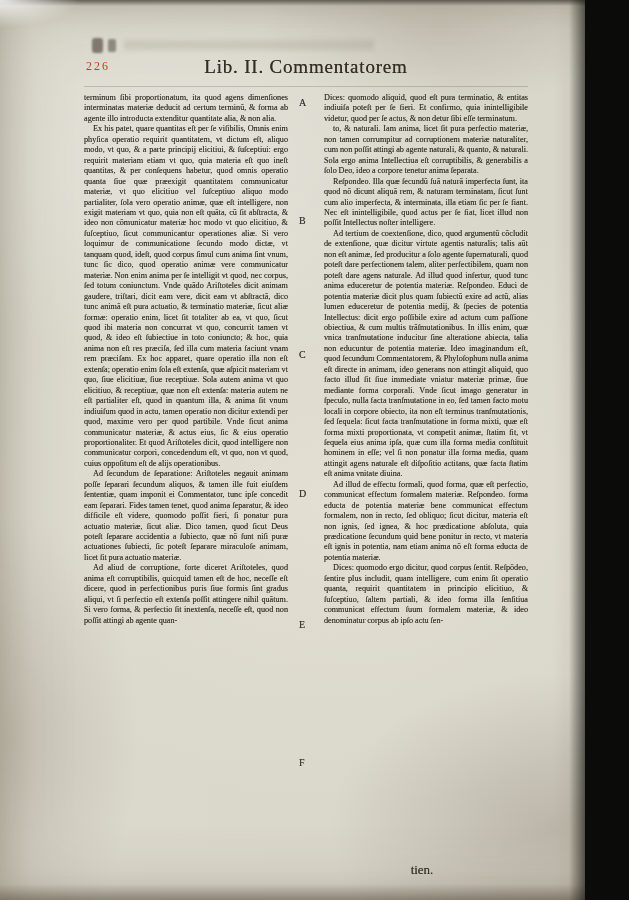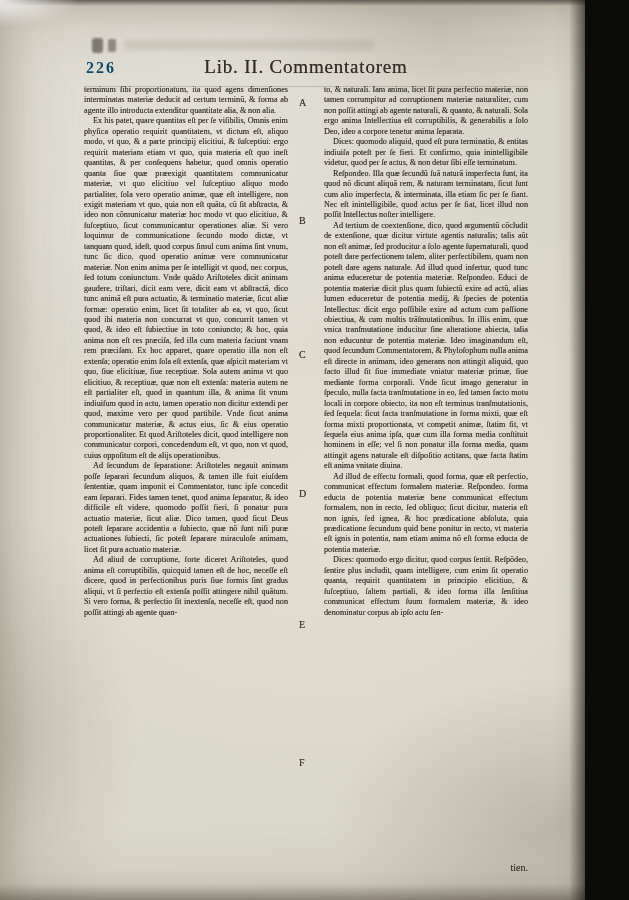--- a/index.html
+++ b/index.html
@@ -19,38 +19,38 @@
       linear-gradient(90deg, #cfccbe 0, #dbd8cc 5%, #d9d6ca 88%, #c3bfb0 97%, #b3ae9e 100%);
     box-shadow: inset 0 0 70px rgba(95,85,62,0.30), inset -18px 0 28px rgba(72,62,45,0.22);
   }
 
   .ornament { position:absolute; top:34px; left:84px; width:330px; height:24px; pointer-events:none; }
   .orn-a { position:absolute; top:4px; left:8px; width:11px; height:15px; background:rgba(52,44,33,0.55); border-radius:3px; filter:blur(1px); }
   .orn-b { position:absolute; top:5px; left:24px; width:8px; height:13px; background:rgba(52,44,33,0.45); border-radius:2px; filter:blur(1px); }
   .orn-band { position:absolute; top:6px; left:40px; width:250px; height:10px; background:rgba(115,105,85,0.14); filter:blur(2px); }
 
   .header { position:absolute; top:56px; left:84px; width:444px; height:26px; text-align:center; color:#332d24; }
-  .pagenum { position:absolute; left:2px; top:3px; font-size:16px; letter-spacing:2px; color:#0c4a6e;font-weight:bold; }
+  .pagenum { position:absolute; left:2px; top:3px; font-size:12px; letter-spacing:2px; color:#c2410c; }
   .title { font-size:19px; letter-spacing:0.8px; text-shadow:0 0 0.6px rgba(51,45,36,0.8); }
 
   .header-rule { position:absolute; top:86px; left:84px; width:444px; height:1px; background:rgba(70,60,46,0.22); }
 
-  .textblock { position:absolute; top:85px; left:84px; width:444px; height:792px; display:flex; gap:36px;justify-content:center; }
+  .textblock { position:absolute; top:93px; left:84px; width:444px; height:792px; display:flex; gap:36px;justify-content:center; }
   .col { width:212px; }
   .para {
     font-size:8.2px; line-height:10.45px; text-align:justify;
     color:#39332b; text-indent:9px;
     text-shadow:0 0 0.5px rgba(57,51,43,0.65);
     word-spacing:-0.2px;
   }
   .col .para:first-child { text-indent:0; }
 
   .glet { position:absolute; left:299px; font-size:10px; color:#3a342c; text-shadow:0 0 0.5px rgba(58,52,44,0.7); }
 
-  .catchword { position:absolute; top:862px; left:316px; width:212px; text-align:right; font-size:10px; color:#39332b; text-shadow:0 0 0.5px rgba(57,51,43,0.65); }
+  .catchword { position:absolute; top:862px; left:316px; width:212px; text-align:center; font-size:13px; color:#39332b; text-shadow:0 0 0.5px rgba(57,51,43,0.65); }
 
   .top-edge { position:absolute; top:0; left:0; width:629px; height:6px; background:linear-gradient(180deg, rgba(28,24,19,0.55), transparent); }
   .corner-light { position:absolute; top:0; left:0; width:80px; height:28px; background:radial-gradient(ellipse at top left, rgba(255,255,255,0.85), transparent 70%); }
   .bottom-edge { position:absolute; bottom:0; left:0; width:629px; height:16px; background:linear-gradient(0deg, rgba(62,53,40,0.38), transparent); }
 
   .edge-strip { position:absolute; top:0; right:0; width:44px; height:900px; background:#0b0b0a; }
   .edge-strip::before { content:""; position:absolute; left:-16px; top:0; width:16px; height:100%; background:linear-gradient(90deg, transparent, rgba(18,16,13,0.6)); }
 </style>
 </head>
 <body>
@@ -71,22 +71,22 @@
   <div class="header-rule"></div>
 
   <div class="textblock">
     <div class="col">
         <p class="para">terminum ſibi proportionatum, ita quod agens dimenſiones interminatas materiæ deducit ad certum terminū, &amp; forma ab agente illo introducta extenditur quantitate alia, &amp; non alia.</p>
         <p class="para">Ex his patet, quare quantitas eſt per ſe viſibilis, Omnis enim phyſica operatio requirit quantitatem, vt dictum eſt, aliquo modo, vt quo, &amp; a parte principij elicitiui, &amp; ſuſceptiui: ergo requirit materiam etiam vt quo, quia materia eſt quo ineſt quantitas, &amp; per conſequens habetur, quod omnis operatio quanta ſiue quæ præexigit quantitatem communicatur materiæ, vt quo elicitiuo vel ſuſceptiuo aliquo modo partialiter, ſola vero operatio animæ, quæ eſt intelligere, non exigit materiam vt quo, quia non eſt quāta, cū ſit abſtracta, &amp; ideo non cōmunicatur materiæ hoc modo vt quo elicitiuo, &amp; ſuſceptiuo, ſicut communicantur operationes aliæ. Si vero loquimur de communicatione ſecundo modo dictæ, vt tanquam quod, ideſt, quod corpus ſimul cum anima ſint vnum, tunc ſic dico, quod operatio animæ vere communicatur materiæ. Non enim anima per ſe intelligit vt quod, nec corpus, ſed totum coniunctum. Vnde quādo Ariſtoteles dicit animam gaudere, triſtari, dicit eam vere, dicit eam vt abſtractā, dico tunc animā eſt pura actuatio, &amp; terminatio materiæ, ſicut aliæ formæ: operatio enim, licet ſit totaliter ab ea, vt quo, ſicut quod ibi materia non concurrat vt quo, concurrit tamen vt quod, &amp; ideo eſt ſubiectiue in toto coniuncto; &amp; hoc, quia anima non eſt res præciſa, ſed illa cum materia faciunt vnam rem præciſam. Ex hoc apparet, quare operatio illa non eſt extenſa; operatio enim ſola eſt extenſa, quæ aſpicit materiam vt quo, ſiue elicitiuæ, ſiue receptiuæ. Sola autem anima vt quo elicitiuo, &amp; receptiuæ, quæ non eſt extenſa: materia autem ne eſt partialiter eſt, quod in quantum illa, &amp; anima ſit vnum indiuiſum quod in actu, tamen operatio non dicitur extendi per quod, maxime vero per quod partibile. Vnde ſicut anima communicatur materiæ, &amp; actus eius, ſic &amp; eius operatio proportionaliter. Et quod Ariſtoteles dicit, quod intelligere non communicatur corpori, concedendum eſt, vt quo, non vt quod, cuius oppoſitum eſt de alijs operationibus.</p>
         <p class="para">Ad ſecundum de ſeparatione: Ariſtoteles negauit animam poſſe ſeparari ſecundum aliquos, &amp; tamen ille fuit eiuſdem ſententiæ, quam imponit ei Commentator, tunc ipſe concedit eam ſeparari. Fides tamen tenet, quod anima ſeparatur, &amp; ideo difficile eſt videre, quomodo poſſit fieri, ſi ponatur pura actuatio materiæ, ſicut aliæ. Dico tamen, quod ſicut Deus poteſt ſeparare accidentia a ſubiecto, quæ nō ſunt niſi puræ actuationes ſubiecti, ſic poteſt ſeparare miraculoſe animam, licet ſit pura actuatio materiæ.</p>
         <p class="para">Ad aliud de corruptione, forte diceret Ariſtoteles, quod anima eſt corruptibilis, quicquid tamen eſt de hoc, neceſſe eſt dicere, quod in perfectionibus puris ſiue formis ſint gradus aliqui, vt ſi perfectio eſt extenſa poſſit attingere nihil quātum. Si vero forma, &amp; perfectio ſit inextenſa, neceſſe eſt, quod non poſſit attingi ab agente quan-</p>
       </div>
     <div class="col">
+        <p class="para">Dices: quomodo aliquid, quod eſt pura terminatio, &amp; entitas indiuiſa poteſt per ſe fieri. Et confirmo, quia inintelligibile videtur, quod per ſe actus, &amp; non detur ſibi eſſe terminatum.</p>
         <p class="para">to, &amp; naturali. Iam anima, licet ſit pura perfectio materiæ, non tamen corrumpitur ad corruptionem materiæ naturaliter, cum non poſſit attingi ab agente naturali, &amp; quanto, &amp; naturali. Sola ergo anima Intellectiua eſt corruptibilis, &amp; generabilis a ſolo Deo, ideo a corpore tenetur anima ſeparata.</p>
-        <p class="para">Dices: quomodo aliquid, quod eſt pura terminatio, &amp; entitas indiuiſa poteſt per ſe fieri. Et confirmo, quia inintelligibile videtur, quod per ſe actus, &amp; non detur ſibi eſſe terminatum.</p>
         <p class="para">Reſpondeo. Illa quæ ſecundū ſuā naturā imperfecta ſunt, ita quod nō dicunt aliquā rem, &amp; naturam terminatam, ſicut ſunt cum alio imperfecta, &amp; interminata, illa etiam ſic per ſe fiant. Nec eſt inintelligibile, quod actus per ſe fiat, licet illud non poſſit Intellectus noſter intelligere.</p>
         <p class="para">Ad tertium de coextenſione, dico, quod argumentū cōcludit de extenſione, quæ dicitur virtute agentis naturalis; talis aūt non eſt animæ, ſed producitur a ſolo agente ſupernaturali, quod poteſt dare perfectionem talem, aliter perfectibilem, quam non poteſt dare agens naturale. Ad illud quod infertur, quod tunc anima educeretur de potentia materiæ. Reſpondeo. Educi de potentia materiæ dicit plus quam ſubiectū exire ad actū, alias lumen educeretur de potentia medij, &amp; ſpecies de potentia Intellectus: dicit ergo poſſibile exire ad actum cum paſſione obiectiua, &amp; cum multis trāſmutationibus. In illis enim, quæ vnica tranſmutatione inducitur ſine alteratione abiecta, talia non educuntur de potentia materiæ. Ideo imaginandum eſt, quod ſecundum Commentatorem, &amp; Phyloſophum nulla anima eſt directe in animam, ideo generans non attingit aliquid, quo facto illud ſit ſiue immediate vniatur materiæ primæ, ſiue mediante forma corporali. Vnde ſicut imago generatur in ſpeculo, nulla facta tranſmutatione in eo, ſed tamen facto motu locali in corpore obiecto, ita non eſt terminus tranſmutationis, ſed ſequela: ſicut facta tranſmutatione in forma mixti, quæ eſt forma mixti proportionata, vt competit animæ, ſtatim fit, vt ſequela eius anima ipſa, quæ cum illa forma media conſtituit hominem in eſſe; vel ſi non ponatur illa forma media, quam attingit agens naturale eſt diſpoſitio actitans, quæ facta ſtatim eſt anima vnitate diuina.</p>
         <p class="para">Ad illud de effectu formali, quod forma, quæ eſt perfectio, communicat effectum formalem materiæ. Reſpondeo. forma educta de potentia materiæ bene communicat effectum formalem, non in recto, ſed obliquo; ſicut dicitur, materia eſt non ignis, ſed ignea, &amp; hoc prædicatione abſoluta, quia prædicatione ſecundum quid bene ponitur in recto, vt materia eſt ignis in potentia, nam etiam anima nō eſt forma educta de potentia materiæ.</p>
         <p class="para">Dices: quomodo ergo dicitur, quod corpus ſentit. Reſpōdeo, ſentire plus includit, quam intelligere, cum enim ſit operatio quanta, requirit quantitatem in principio elicitiuo, &amp; ſuſceptiuo, ſaltem partiali, &amp; ideo forma illa ſenſitiua communicat effectum ſuum formalem materiæ, &amp; ideo denominatur corpus ab ipſo actu ſen-</p>
       </div>
   </div>
 
   <span class="glet" style="top:97px">A</span>
   <span class="glet" style="top:215px">B</span>
   <span class="glet" style="top:349px">C</span>

